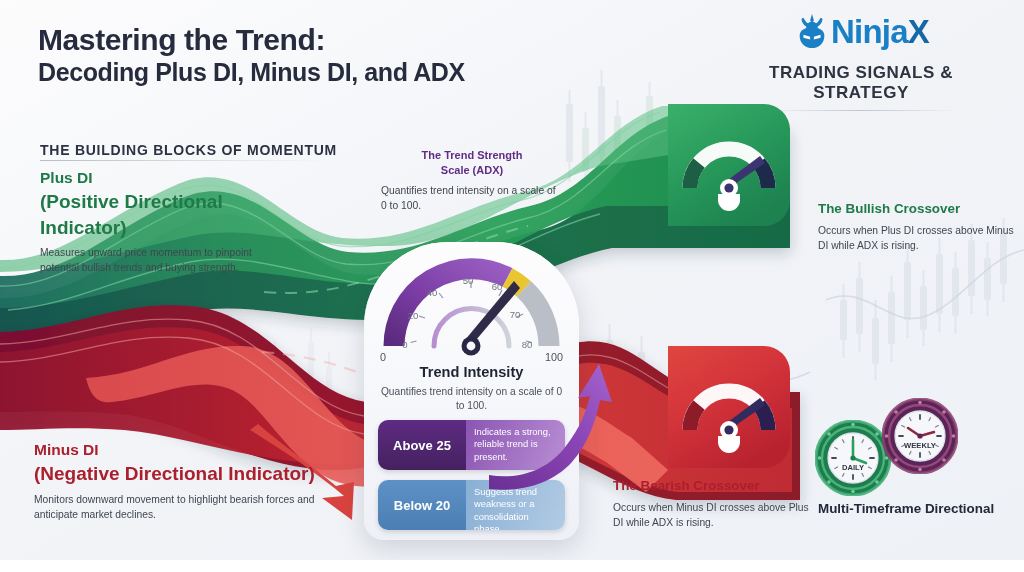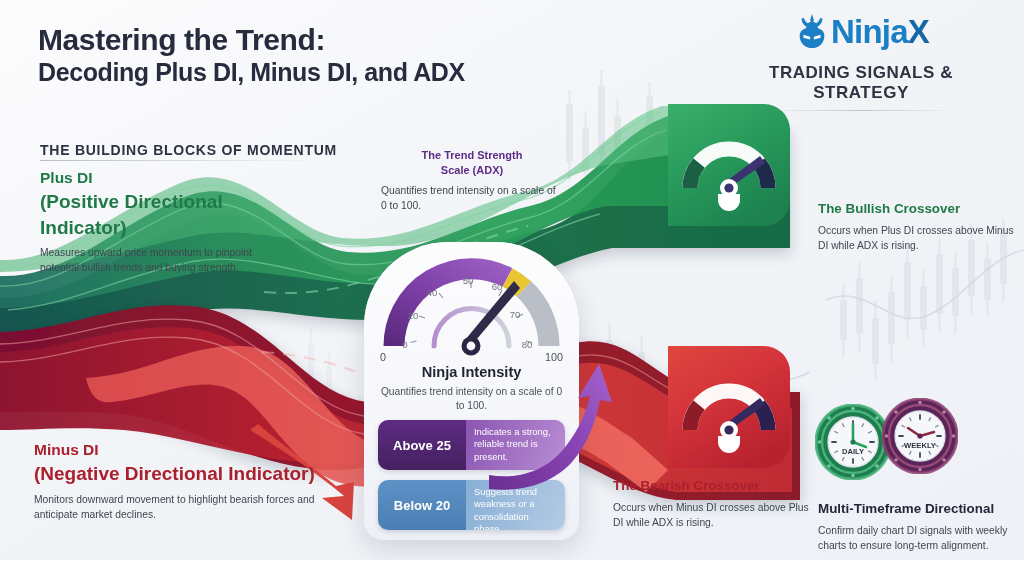--- a/index.html
+++ b/index.html
@@ -141,21 +141,21 @@
   .panel {
     position: absolute; width: 122px; height: 122px;
     border-radius: 26px;
   }
   #panel-green { left: 668px; top: 104px; }
   #panel-red   { left: 668px; top: 346px; background: transparent; }
   .panel svg { width: 122px; height: 122px; display: block; }
 
   
   .clock { position: absolute; width: 76px; height: 76px; }
-  #clock-daily  { left: 815px; top: 404px; }
+  #clock-daily  { left: 815px; top: 420px; }
   #clock-weekly { left: 882px; top: 398px; }
   .clock svg { width: 76px; height: 76px; display: block; }
 </style>
 </head>
 <body>
 
 <div id="stage">
 
   <svg id="bg-candles" viewBox="0 0 1024 572">
     <defs>
@@ -469,21 +469,21 @@
         </g>
 
         <g>
           <path d="M 107 98 L 101 92 L 150 33 L 156 40 Z" fill="url(#needleGrad)"></path>
           <circle cx="107" cy="98" r="9.5" fill="#2a2744"></circle>
           <circle cx="107" cy="98" r="4.4" fill="#f7f8fb"></circle>
         </g>
       </svg>
     </div>
 
-    <div class="card-title">Ninja Intensity</div>
+    <div class="card-title">Trend Intensity</div>
     <div class="card-desc">Quantifies trend intensity on a scale of 0 to 100.</div>
 
     <div class="badge" id="badge-above">
       <div class="tag">Above 25</div>
       <div class="txt">Indicates a strong, reliable trend is present.</div>
     </div>
 
     <div class="badge" id="badge-below">
       <div class="tag">Below 20</div>
       <div class="txt">Suggests trend weakness or a consolidation phase.</div>
@@ -616,16 +616,15 @@
     <div class="p">Occurs when Plus DI crosses above Minus DI while ADX is rising.</div>
   </div>
 
   <div class="block" id="bearish">
     <div class="h red-h">The Bearish Crossover</div>
     <div class="p">Occurs when Minus DI crosses above Plus DI while ADX is rising.</div>
   </div>
 
   <div class="block" id="multitf">
     <div class="h">Multi-Timeframe Directional</div>
-    <div class="p">Confirm daily chart DI signals with weekly charts to ensure long-term alignment.</div>
   </div>
 
 </div>
 
 </body></html>

